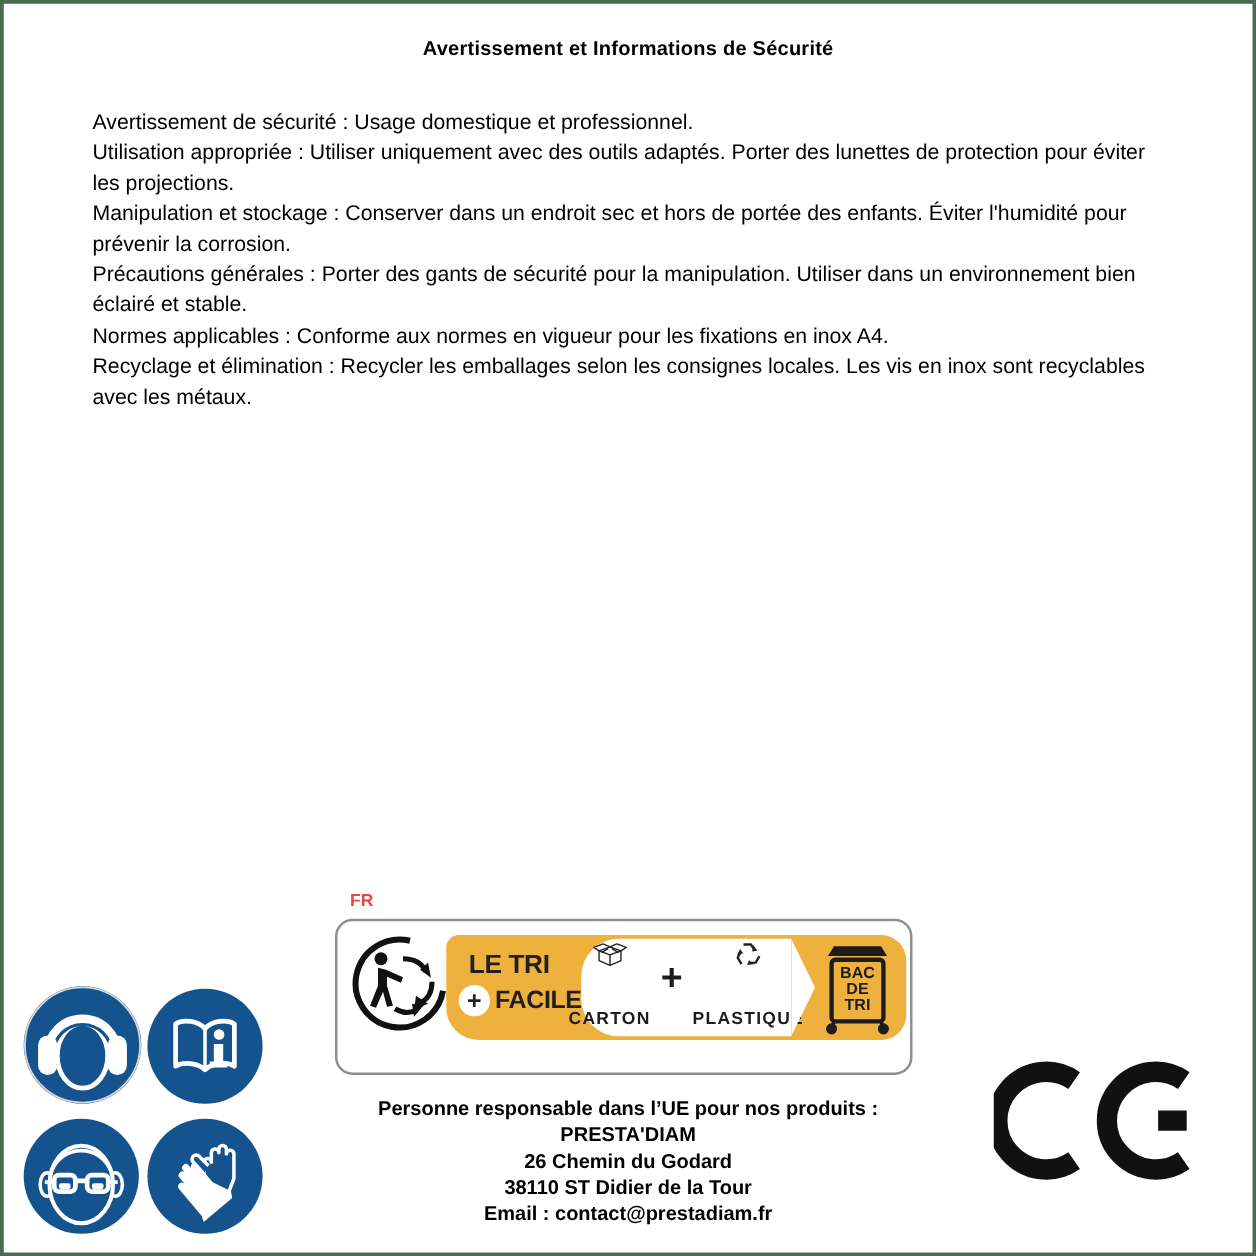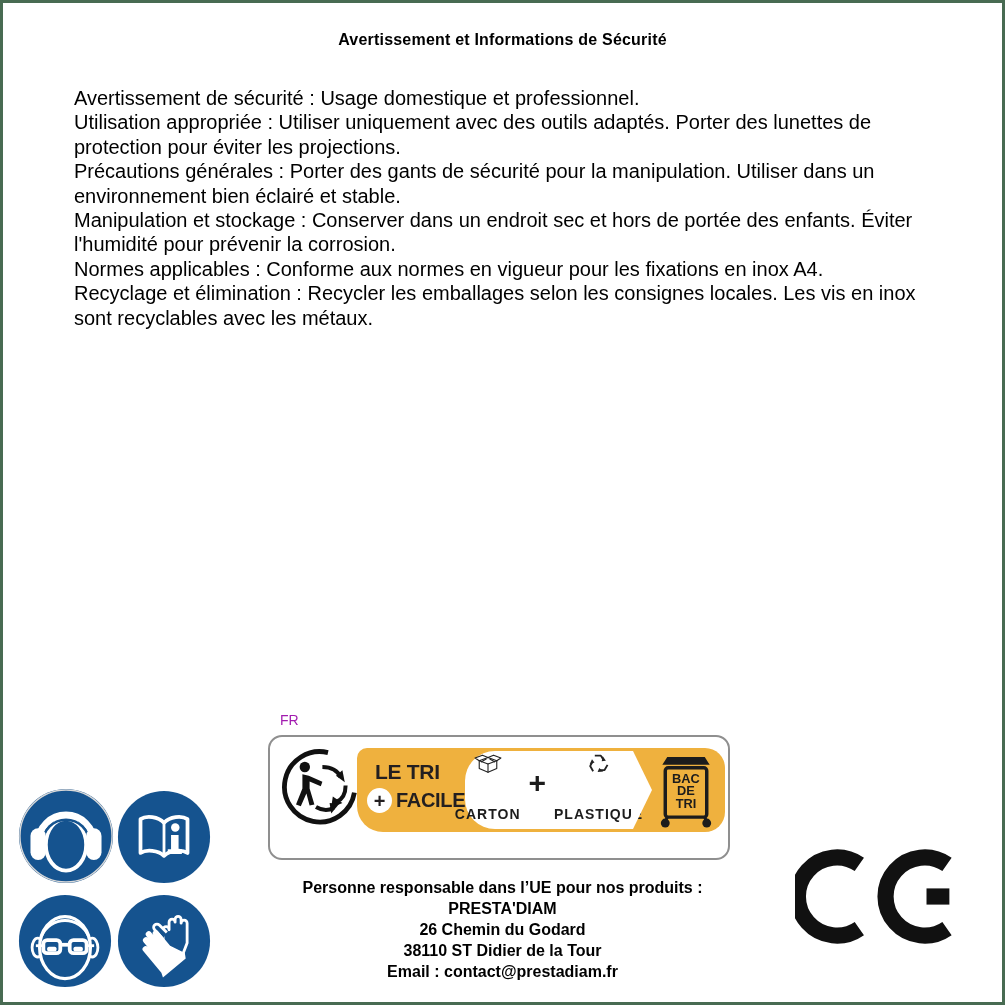--- a/index.html
+++ b/index.html
@@ -7,24 +7,24 @@
     position:relative;width:1005px;height:1005px;box-sizing:border-box;
     border:3px solid #486B52;background:#fff;overflow:hidden;
     font-family:"Liberation Sans",sans-serif;color:#000;
   }
   
   .title{
     position:absolute;top:28px;left:0;width:100%;text-align:center;
     font-size:16px;font-weight:bold;letter-spacing:.2px;
   }
   
-  .safety-text{position:absolute;left:71px;top:83px;width:845px;font-size:20px;line-height:24.4px;}
+  .safety-text{position:absolute;left:71px;top:83px;width:845px;font-size:17px;line-height:24.4px;}
   .safety-text p{margin:0;}
   
-  .fr-label{position:absolute;left:267px;top:709px;font-size:14px;font-weight:normal;color:#a21caf;padding-left:10px;}
+  .fr-label{position:absolute;left:267px;top:709px;font-size:14px;font-weight:bold;color:#ef4444;padding-left:10px;}
   .tri-container{
     position:absolute;left:265px;top:732px;width:462px;height:125px;box-sizing:border-box;
     background:#fff;border:2px solid #8f8f8f;border-radius:14px;
   }
   .triman{position:absolute;left:10px;top:10px;width:80px;height:80px;}
   .yellow-band{
     position:absolute;left:87px;top:11px;width:368px;height:84px;
     background:#EFB13E;border-radius:10px 20px 20px 26px;
   }
   .tri-headline{position:absolute;left:10px;top:12px;color:#231f20;}
@@ -71,22 +71,22 @@
 </head>
 <body>
 
 <div class="page">
 
   <div class="title">Avertissement et Informations de Sécurité</div>
 
   <div class="safety-text">
     <p>Avertissement de sécurité : Usage domestique et professionnel.</p>
     <p>Utilisation appropriée : Utiliser uniquement avec des outils adaptés. Porter des lunettes de protection pour éviter les projections.</p>
+    <p>Manipulation et stockage : Conserver dans un endroit sec et hors de portée des enfants. Éviter l'humidité pour prévenir la corrosion.</p>
     <p>Précautions générales : Porter des gants de sécurité pour la manipulation. Utiliser dans un environnement bien éclairé et stable.</p>
-    <p>Manipulation et stockage : Conserver dans un endroit sec et hors de portée des enfants. Éviter l'humidité pour prévenir la corrosion.</p>
     <p>Normes applicables : Conforme aux normes en vigueur pour les fixations en inox A4.</p>
     <p>Recyclage et élimination : Recycler les emballages selon les consignes locales. Les vis en inox sont recyclables avec les métaux.</p>
   </div>
 
   <div class="fr-label">FR</div>
 
   <div class="tri-container">
 
     <svg class="triman" viewBox="0 0 100 100" aria-hidden="true">
       <path d="M60 7 A 44 44 0 1 0 93 57" fill="none" stroke="#111" stroke-width="6"></path>

